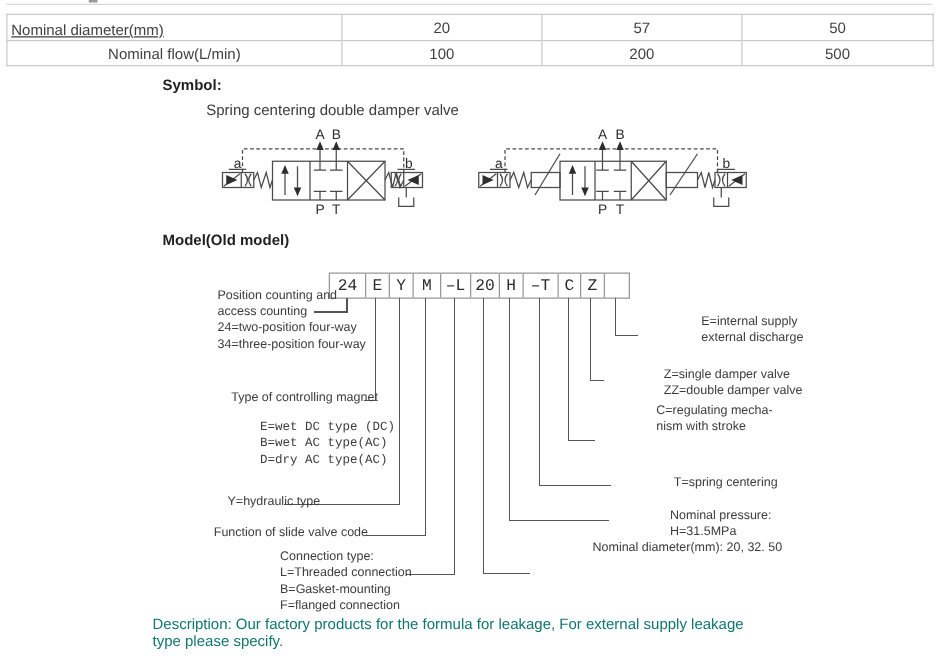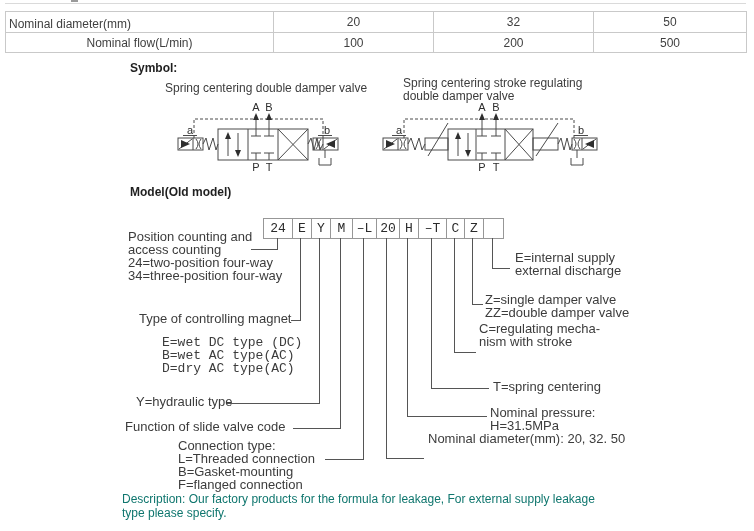--- a/index.html
+++ b/index.html
@@ -3,26 +3,26 @@
 <meta charset="utf-8">
 <style>
   html,body { margin:0; padding:0; background:#ffffff; }
   .page {
     position:relative; width:754px; height:531px; background:#fff;
     font-family:"Liberation Sans", sans-serif; color:#3c3c3c; overflow:hidden;
   }
   .abs { position:absolute; }
   .heading { font-size:12px; font-weight:bold; color:#1f1f1f; white-space:nowrap; }
   .title { font-size:12px; color:#3c3c3c; white-space:nowrap; line-height:12.5px; }
-  .lbl { font-size:13px; line-height:13px; color:#3c3c3c; white-space:nowrap; }
+  .lbl { font-size:10px; line-height:13px; color:#3c3c3c; white-space:nowrap;margin-left:46px; }
   .desc { font-size:12px; line-height:13.5px; color:#0f766e; white-space:nowrap; }
 
   table.spec { border-collapse:collapse; table-layout:fixed; width:741px; font-size:12px; color:#3f3f3f; }
   table.spec td { border:1px solid #c9c9c9; overflow:hidden; }
-  td.rowlbl1 { text-align:left; vertical-align:bottom; padding:0 16px 1px 3px; }
+  td.rowlbl1 { text-align:left; vertical-align:bottom; padding:0 16px 1px 3px;text-decoration:underline; }
   td.rowlbl2 { text-align:center; vertical-align:middle; }
   td.val { text-align:center; vertical-align:middle; }
 
   .model-row { display:flex; border:1px solid #979797; height:19px; box-sizing:content-box; }
   .mcell {
     border-left:1px solid #979797; box-sizing:border-box;
     font-family:Liberation Mono, monospace; font-size:13px; color:#2b2b2b;
     text-align:center; line-height:19px; height:19px;
   }
   .mcell:first-child { border-left:none; }
@@ -48,39 +48,35 @@
       <colgroup>
           <col style="width:268px">
           <col style="width:160px">
           <col style="width:160px">
           <col style="width:153px">
         </colgroup>
       <tbody>
           <tr style="height:21px;">
         <td class="rowlbl1">Nominal diameter(mm)</td>
         <td class="val">20</td>
-        <td class="val">32</td>
+        <td class="val">57</td>
         <td class="val">50</td>
       </tr>
       <tr style="height:20px;">
         <td class="rowlbl2">Nominal flow(L/min)</td>
         <td class="val">100</td>
         <td class="val">200</td>
         <td class="val">500</td>
       </tr>
     </tbody>
       </table>
   </div>
 
   <div class="abs heading" style="left:130px; top:61px;">Symbol:</div>
   <div class="abs title" style="left:165px; top:82px;">Spring centering double damper valve</div>
-  <div class="abs" style="left:403px; top:77px;">
-    <div class="title">Spring centering stroke regulating</div>
-    <div class="title">double damper valve</div>
-  </div>
 
   <svg class="abs" style="left:170px; top:98px;" width="170" height="78" viewBox="0 0 170 78">
     <g>
       <path class="dash" d="M24,40 V21 H153 V40"></path>
     </g>
     <g>
       <rect class="stroke" x="48" y="31" width="90" height="31"></rect>
       <path class="stroke" d="M78,31 V62 M108,31 V62"></path>
 
       <path class="stroke" d="M58,58 V40"></path>

